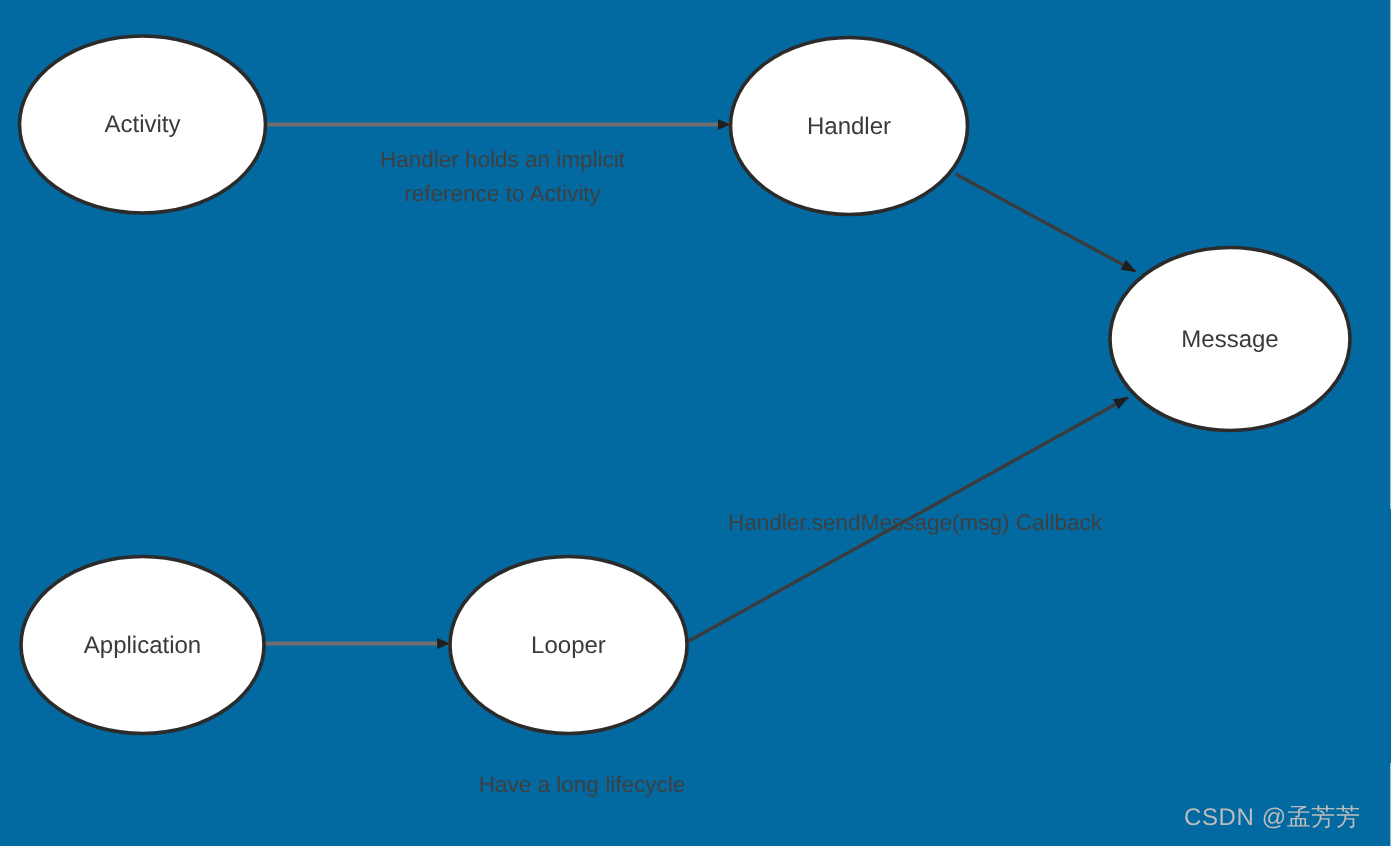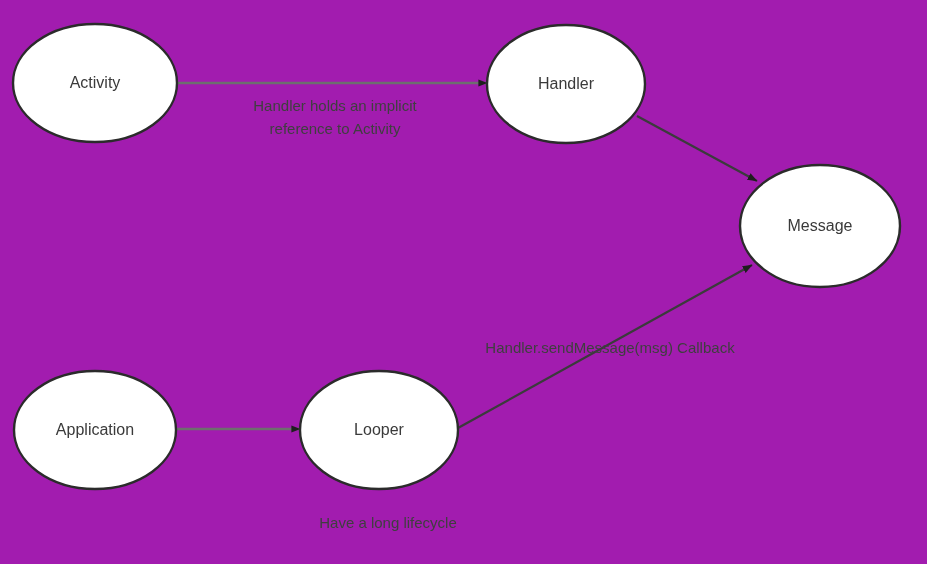--- a/index.html
+++ b/index.html
@@ -7,21 +7,21 @@
     padding: 0;
     background: #ffffff;
   }
   body {
     font-family: "Liberation Sans", "DejaVu Sans", sans-serif;
   }
   #canvas {
     position: relative;
     width: 927px;
     height: 564px;
-    background: #a21caf;
+    background: #0369a1;
     overflow: hidden;
   }
   #diagram-svg {
     position: absolute;
     top: 0;
     left: 0;
     width: 927px;
     height: 564px;
   }
   .node-ellipse {
@@ -115,14 +115,15 @@
     <g>
       <ellipse class="node-ellipse" cx="379" cy="430" rx="79" ry="59"></ellipse>
       <text class="node-label" x="379" y="431">Looper</text>
     </g>
 
     <text class="edge-label" x="335" y="111"><tspan x="335" dy="0">Handler holds an implicit</tspan><tspan x="335" dy="23">reference to Activity</tspan></text>
     <text class="edge-label" x="610" y="353"><tspan x="610" dy="0">Handler.sendMessage(msg) Callback</tspan></text>
     <text class="note-label" x="388" y="528">Have a long lifecycle</text>
   </svg>
 
+  <div class="watermark">CSDN @孟芳芳</div>
 
 </div>
 
 </body></html>

